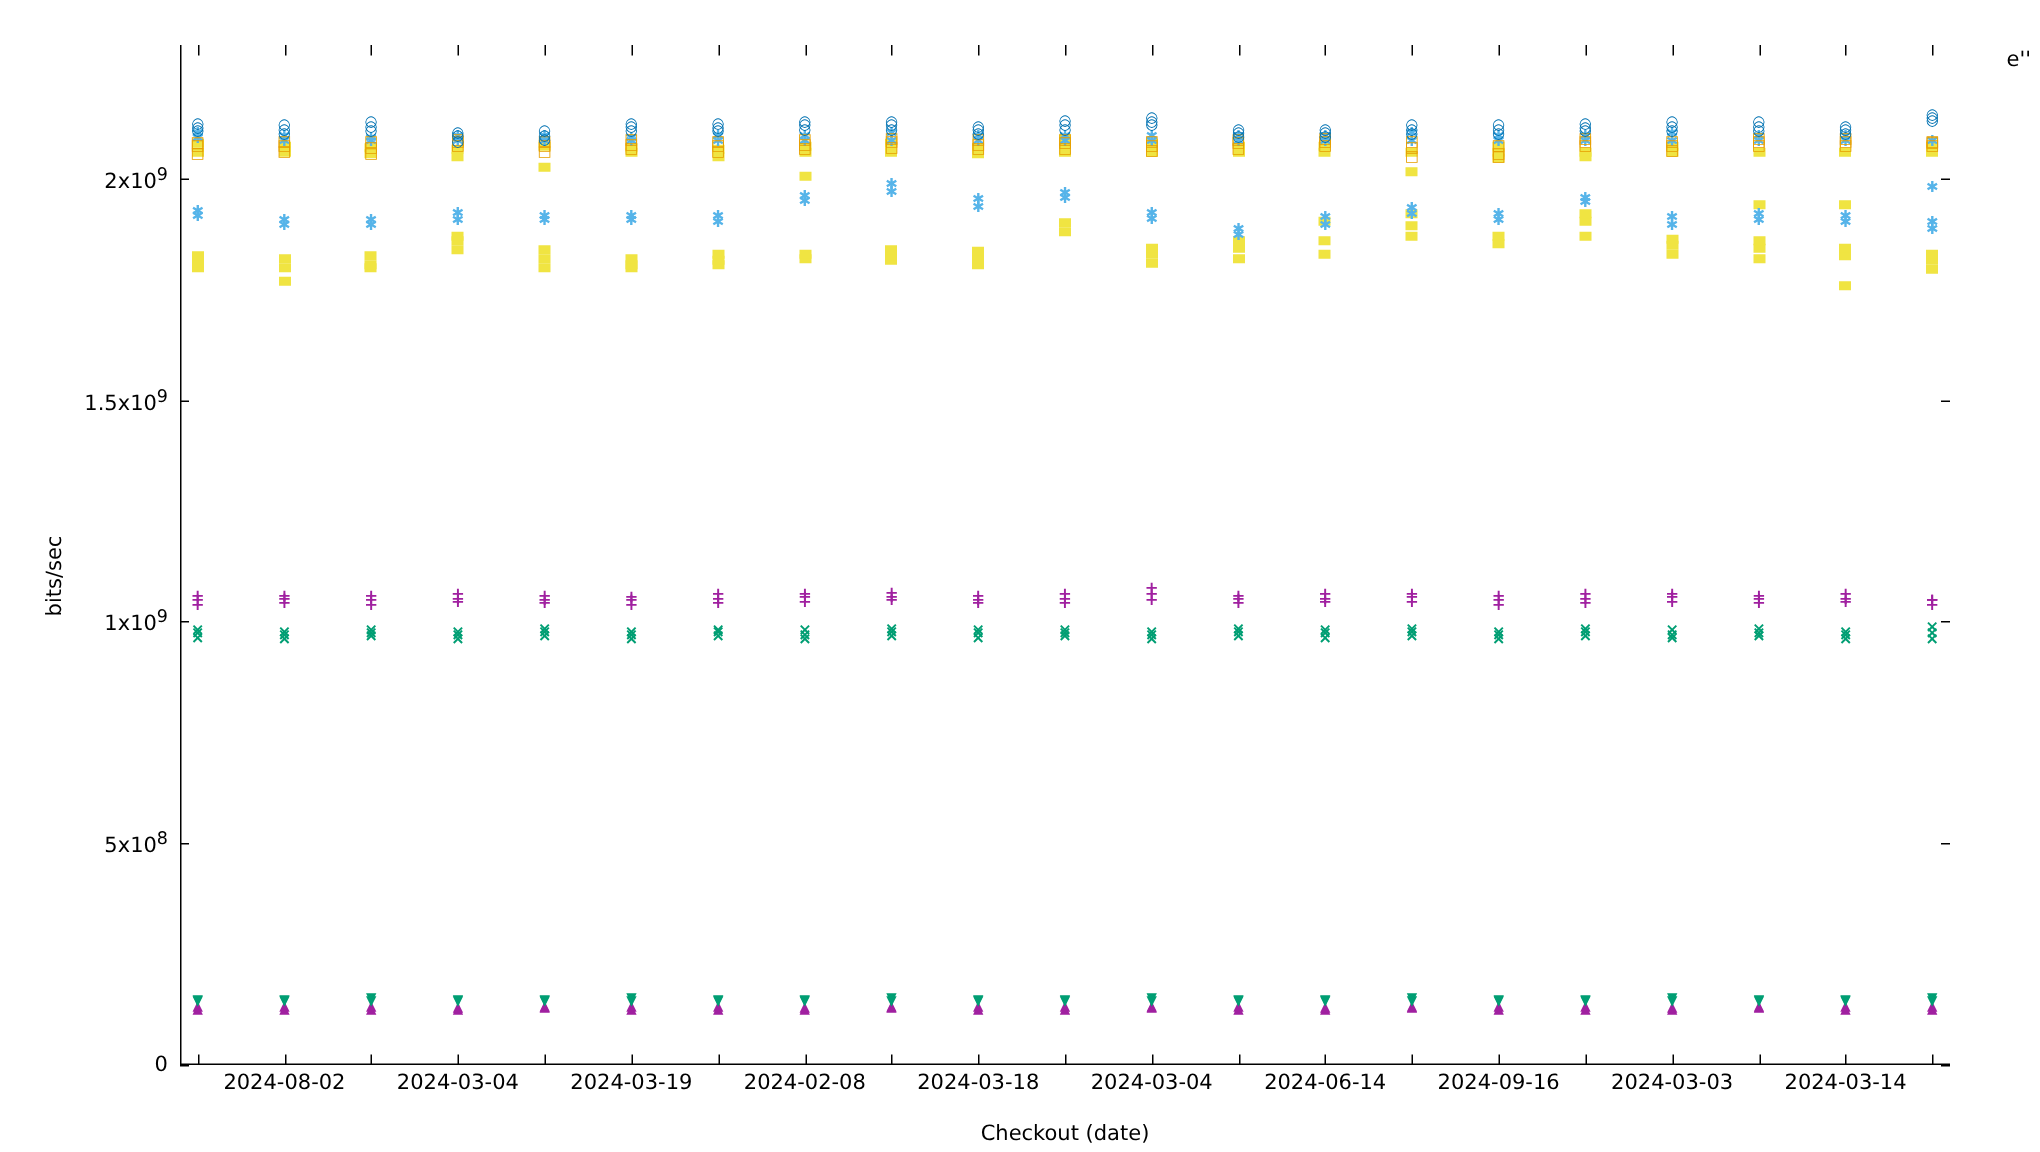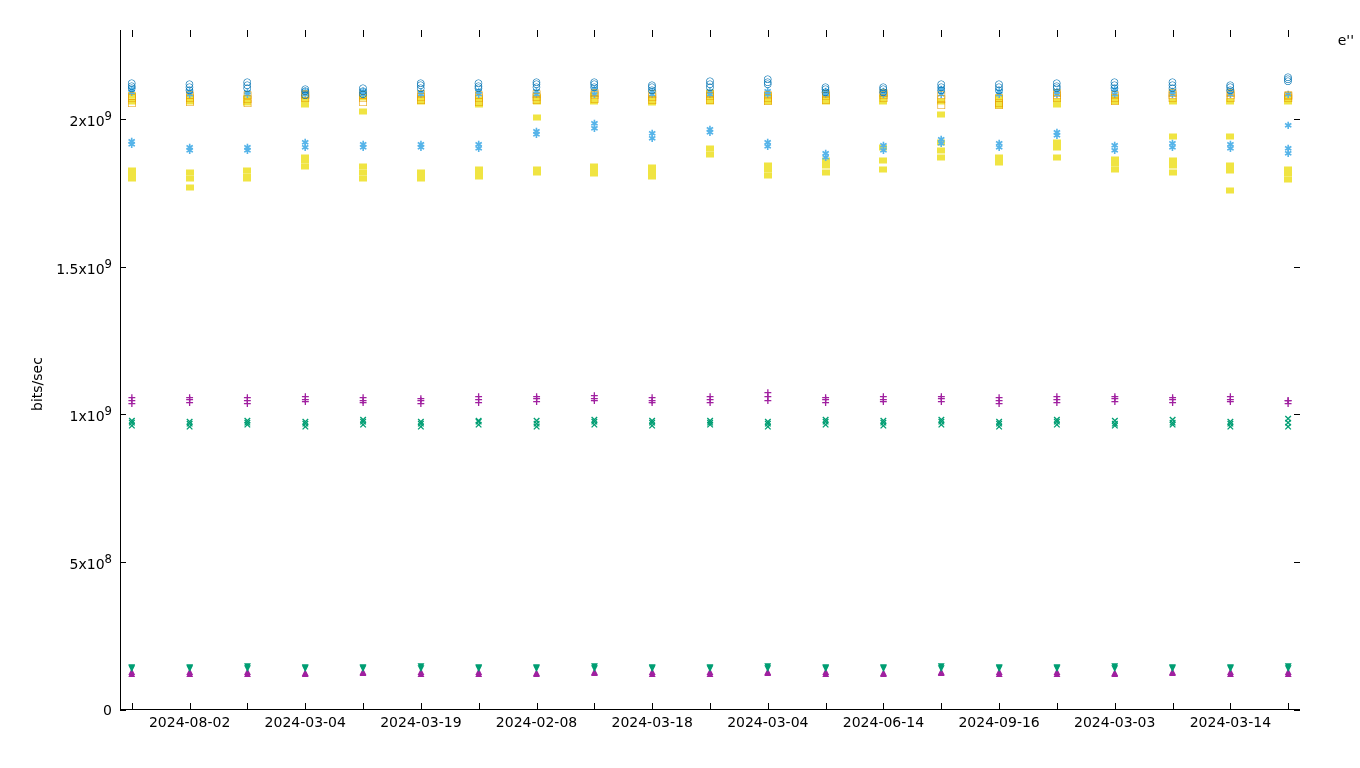--- a/index.html
+++ b/index.html
@@ -123,20 +123,21 @@
     width: 8px; height: 6px;
     display: inline-block;
     background: currentColor;
   }
 </style>
 </head>
 <body>
 
 <div class="chart">
   <div class="ylabel">bits/sec</div>
+  <div class="xlabel">Checkout (date)</div>
   <div class="corner-label">e''</div>
   <div class="plot" id="plot"></div>
 </div>
 
 <div class="ytick-label" style="top: 710px;">0</div>
 <div class="ytick-mark left" style="top: 710px;"></div>
 <div class="ytick-mark right" style="top: 710px;"></div>
 <div class="ytick-label" style="top: 562.174px;">5x10<sup>8</sup></div>
 <div class="ytick-mark left" style="top: 562.174px;"></div>
 <div class="ytick-mark right" style="top: 562.174px;"></div>

